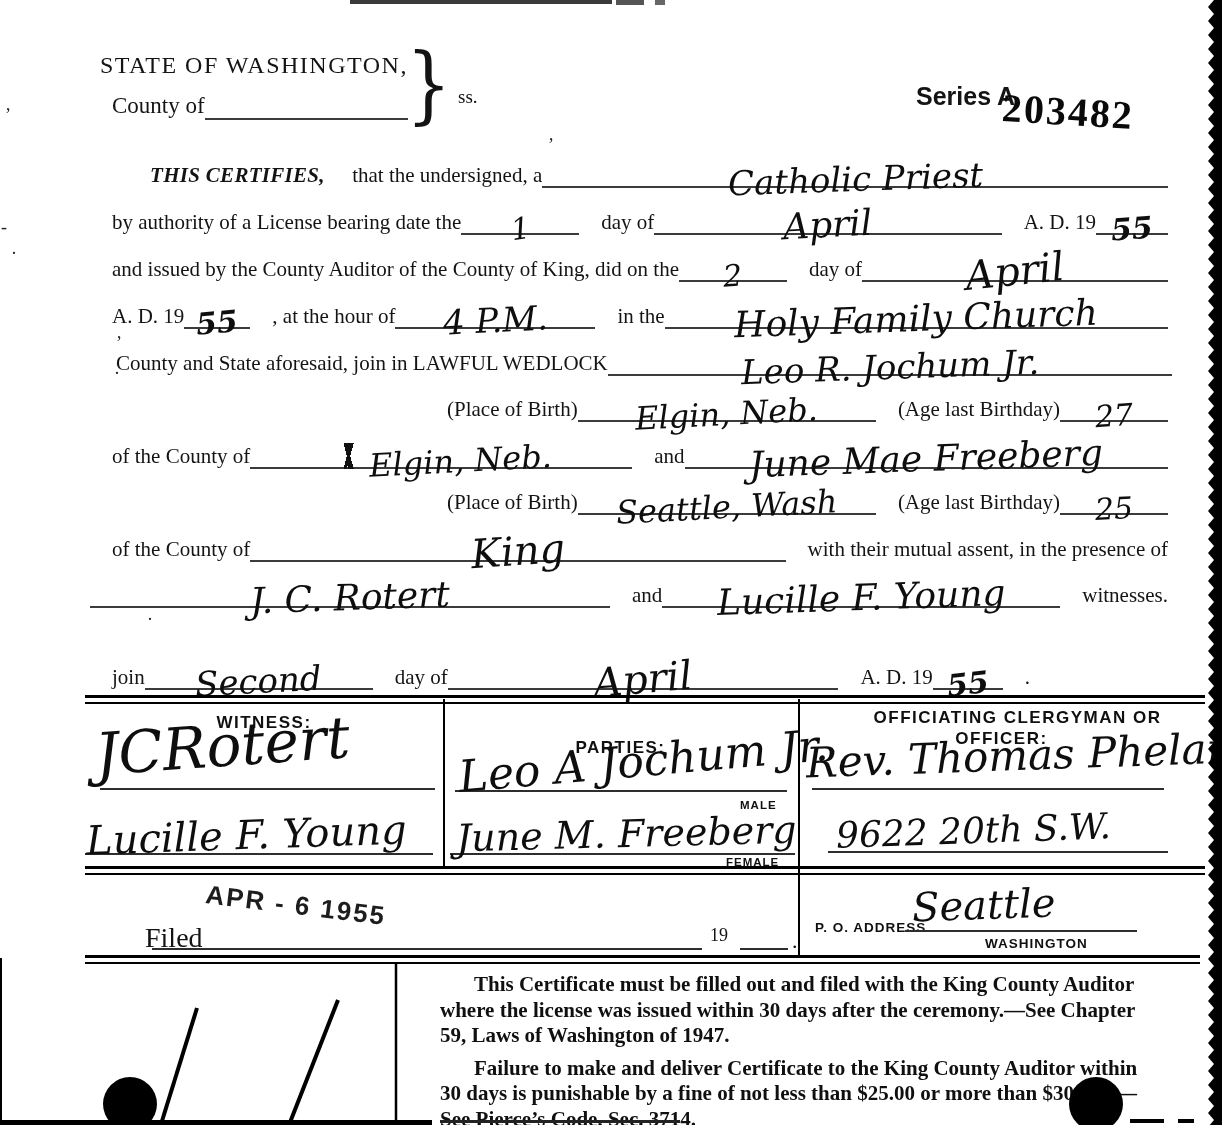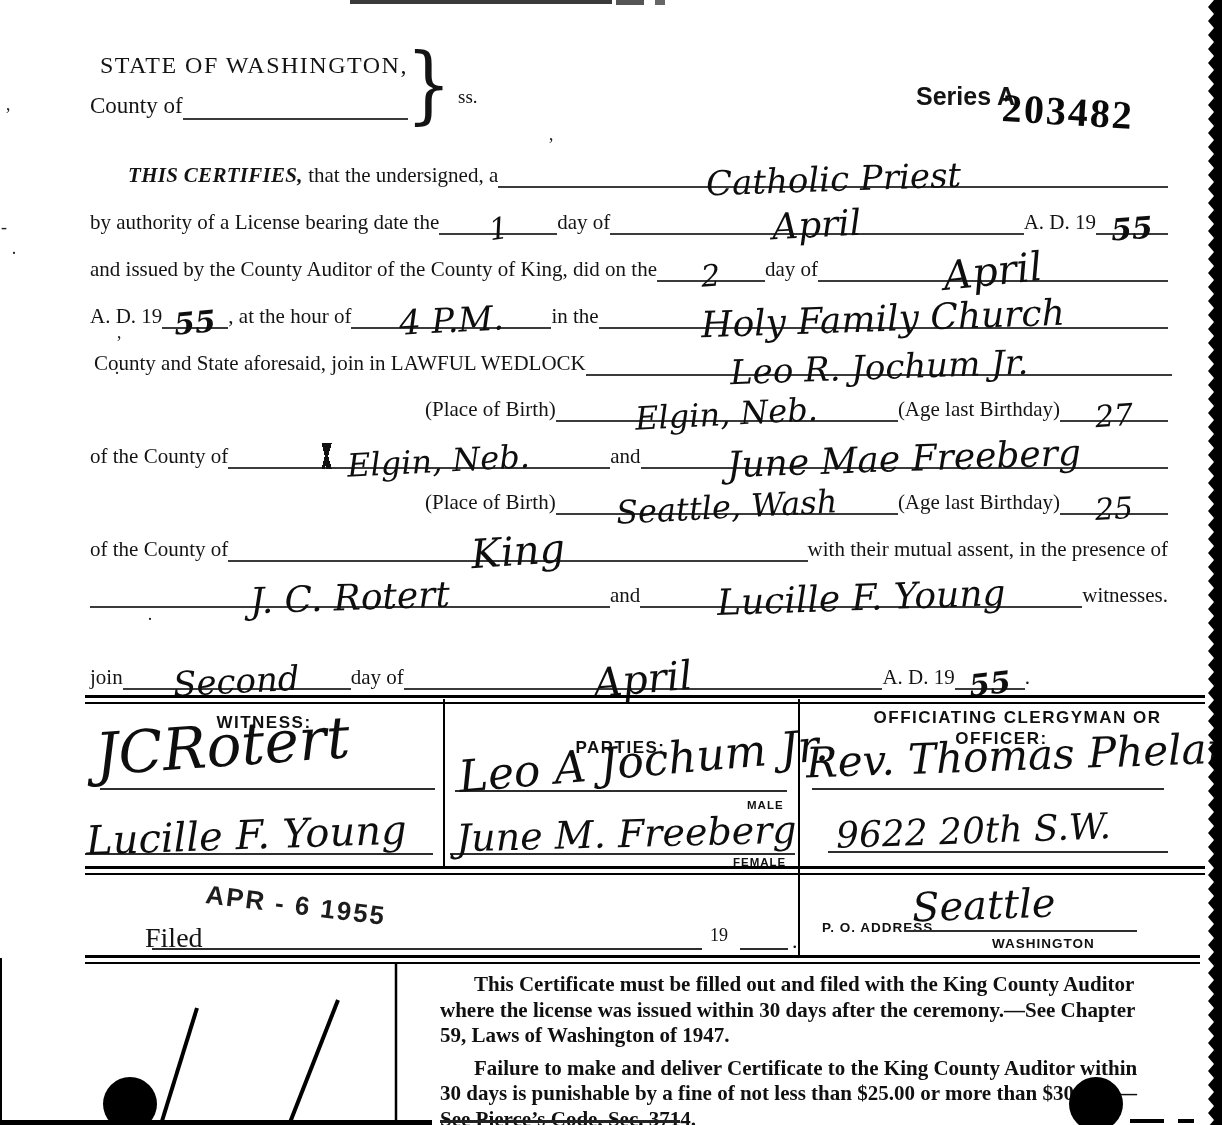--- a/index.html
+++ b/index.html
@@ -4,36 +4,36 @@
 <style>
   html,body{margin:0;padding:0;background:#ffffff;}
   .page{position:relative;width:1222px;height:1125px;background:#fff;overflow:hidden;
         font-family:"Liberation Serif",serif;color:#141414;}
   .a{position:absolute;}
   
   .pr{font:21px/1.15 "Liberation Serif",serif;color:#141414;white-space:pre;}
   .bi{font-weight:700;font-style:italic;letter-spacing:.3px;}
   
   .row{position:absolute;display:flex;align-items:flex-end;height:40px;}
-  .row .pr{padding-bottom:1px;}
+  .row .pr{padding-bottom:1px;margin-left:22px;}
   .fill{flex:1 1 auto;min-width:0;border-bottom:2px solid #3b3b3b;
         display:flex;justify-content:center;align-items:flex-end;}
   
   .hw{font-family:"DejaVu Serif",serif;font-style:italic;color:#0e0e0e;
       display:inline-block;line-height:.85;white-space:nowrap;}
   .fill .hw{margin-bottom:-8px;}.hw30{font-size:30px}.hw34{font-size:34px}.hw36{font-size:36px}
   .hw40{font-size:40px}.hw44{font-size:44px}.hw58{font-size:58px}
   
   .drule{border-top:3px solid #000;border-bottom:2px solid #000;height:4px;}
   .vline{border-left:2px solid #000;}
   .sigline{border-bottom:2px solid #2e2e2e;height:0;}
   .hdr{font-family:"Liberation Sans",sans-serif;font-weight:700;font-size:17px;
        letter-spacing:1.5px;color:#101010;text-align:center;line-height:21px;}
   .small-lbl{font-family:"Liberation Sans",sans-serif;font-weight:700;font-size:11.5px;
-       letter-spacing:1px;color:#101010;margin-left:7px;}
+       letter-spacing:1px;color:#101010;}
   .stamp{font-family:"Liberation Sans",sans-serif;font-weight:700;color:#1d1d1d;
        letter-spacing:2px;}
   .notice{font:700 21px/25.5px "Liberation Serif",serif;color:#101010;white-space:nowrap;}
   .notice .ind{text-indent:34px;}
   .speck{color:#222;font-size:18px;line-height:1;}
   .scribble{display:inline-block;width:36px;height:26px;margin:0 2px -2px 0;
     background:
       linear-gradient(75deg, transparent 45%, #111 45% 53%, transparent 53%),
       linear-gradient(105deg, transparent 45%, #111 45% 53%, transparent 53%),
       linear-gradient(88deg, transparent 46%, #111 46% 54%, transparent 54%);}

